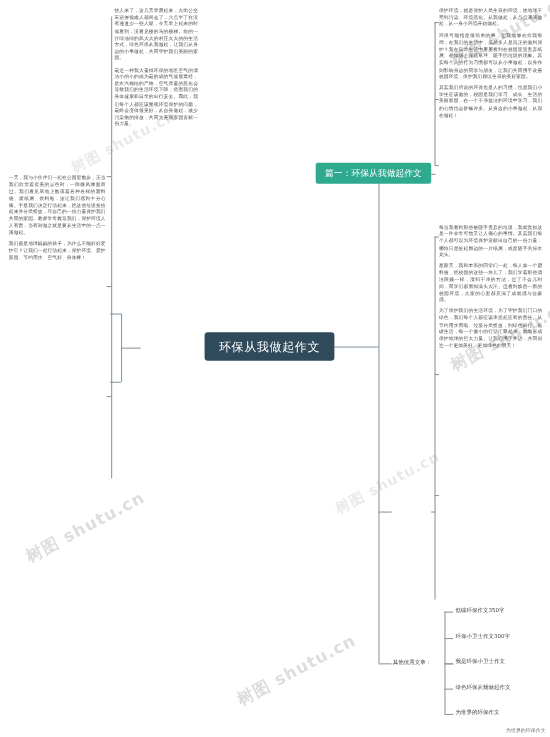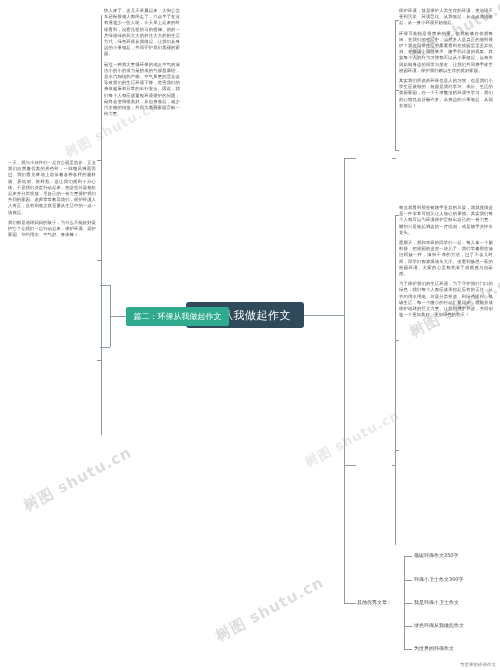--- a/index.html
+++ b/index.html
@@ -174,24 +174,24 @@
   <div class="leaf" style="left:414px;top:551px;">低碳环保作文350字</div>
   <div class="leaf" style="left:414px;top:575px;">环保小卫士作文300字</div>
   <div class="leaf" style="left:414px;top:598px;">我是环保小卫士作文</div>
   <div class="leaf" style="left:414px;top:621px;">绿色环保从我做起作文</div>
   <div class="leaf" style="left:414px;top:644px;">为世界的环保作文</div>
 
   <div class="node node-root">
     <span>环保从我做起作文</span>
   </div>
 
-
-  <div class="node node-b2">
-    <span>篇二：环保从我做起作文</span>
-  </div>
+  <div class="node node-b1">
+    <span>篇一：环保从我做起作文</span>
+  </div>
+
 
 
   <div class="para txt-r1">
     <p>保护环境，就是保护人类生存的环境，使地球不受到污染、环境恶化。从我做起，从点点滴滴做起，从一身小环境开始做起。</p>
     <p>环保可能指是很简单的事，但我能够在你我每周，在我们的生活中，虽然多人是真正的做到保护？我在日常生活中屡屡看到在校园里里丢弃纸屑、在操场上踩踏草坪、随手扔垃圾的现象。其实每个人的行为习惯都可以从小事做起，以身作则影响身边的同学与朋友，让我们共同携手改善校园环境，保护我们赖以生存的美好家园。</p>
     <p>其实我们所说的环保也是人的习惯，也是我们小学生应该做的，校园是我们学习、成长、生活的美丽家园，在一个干净整洁的环境中学习，我们的心情也会舒畅许多。从身边的小事做起，从现在做起！</p>
   </div>
 
   <div class="para txt-r3">
     <p>每当我看到那些被随手丢弃的垃圾，我就觉得这是一件非常可惜又让人痛心的事情。其实我们每个人都可以为环境保护贡献出自己的一份力量，哪怕只是捡起脚边的一片纸屑，或是随手关掉水龙头。</p>

